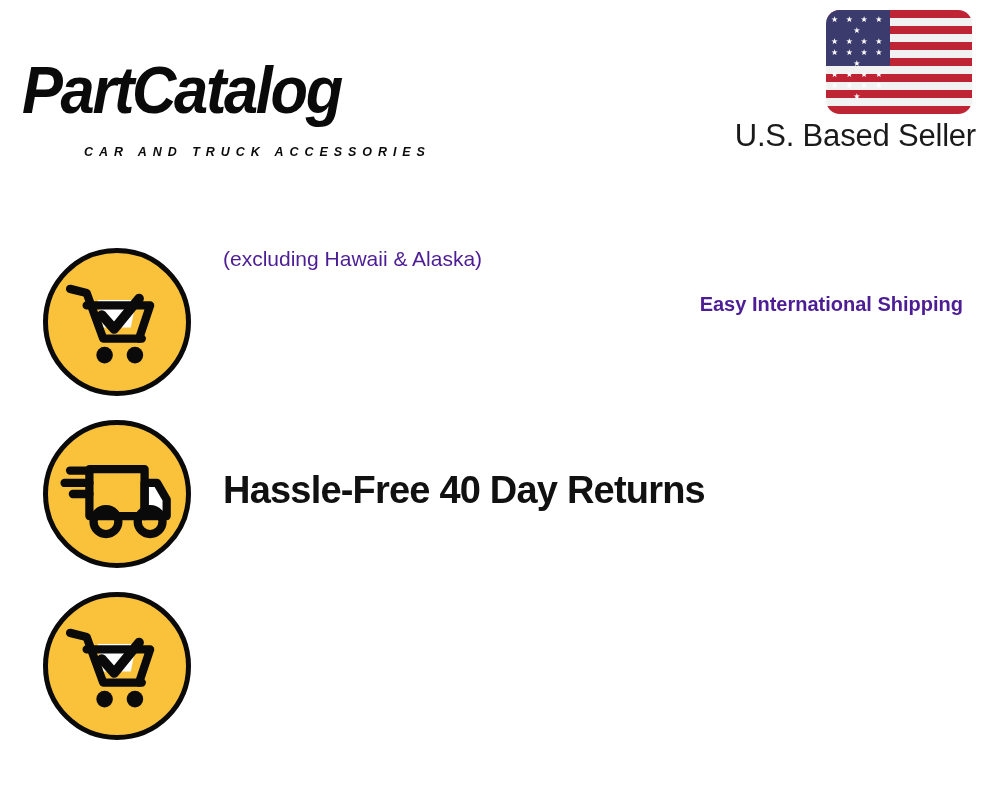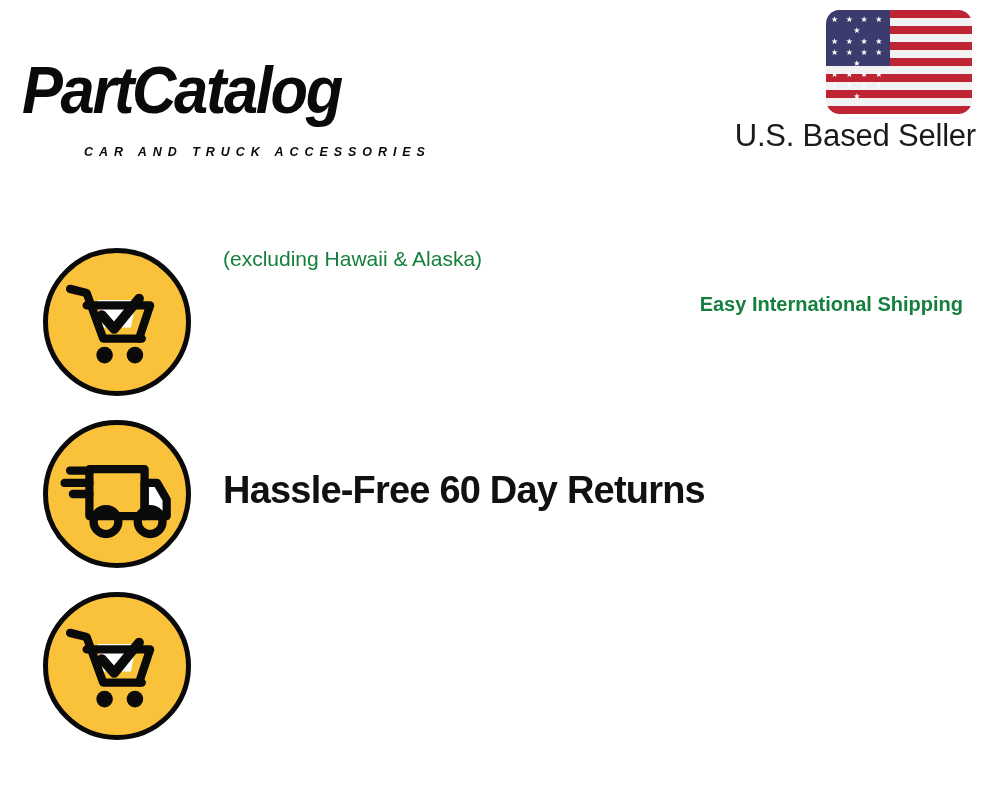--- a/index.html
+++ b/index.html
@@ -155,21 +155,21 @@
     letter-spacing: -0.8px;
     line-height: 46px;
     color: #111111;
     white-space: nowrap;
   }
   .feature-sub {
     font-family: "Liberation Sans", sans-serif;
     font-size: 21px;
     font-weight: normal;
     line-height: 30px;
-    color: #15803d;
+    color: #4c1d95;
     white-space: nowrap;
   }
   .feature-sub.strong { font-weight: bold; font-size: 20px; }
 
   #feature-row-0 .feature-heading { padding-top: 0px; }
   #feature-row-0 .feature-sub-1  { padding-top: 4px; }
   #feature-row-0 .feature-sub-2  { padding-top: 15px; text-align: right; }
   #feature-row-0 .feature-sub-3  { padding-top: 1px; }
 
   #feature-row-1 .feature-heading,
@@ -234,21 +234,21 @@
         <path d="M30 32 L70 32 L70 66 L30 66 Z" fill="none" stroke="#0a0a0a" stroke-width="6" stroke-linejoin="round"></path>
         <path d="M70 42 L79 42 L86 54 L86 66 L70 66 Z" fill="none" stroke="#0a0a0a" stroke-width="6" stroke-linejoin="round"></path>
         <path d="M16 33 L30 33" stroke="#0a0a0a" stroke-width="6" stroke-linecap="round"></path>
         <path d="M12 42 L30 42" stroke="#0a0a0a" stroke-width="6" stroke-linecap="round"></path>
         <path d="M18 50 L30 50" stroke="#0a0a0a" stroke-width="6" stroke-linecap="round"></path>
         <circle cx="42" cy="70" r="9" fill="none" stroke="#0a0a0a" stroke-width="6"></circle>
         <circle cx="74" cy="70" r="9" fill="none" stroke="#0a0a0a" stroke-width="6"></circle>
       </svg>
     </div>
     <div class="feature-text">
-      <div class="feature-heading">Hassle-Free 60 Day Returns</div>
+      <div class="feature-heading">Hassle-Free 40 Day Returns</div>
     </div>
   </div>
 
   <div class="feature-row" id="feature-row-2">
     <div class="feature-icon">
       <svg viewBox="0 0 100 100" xmlns="http://www.w3.org/2000/svg">
         <path d="M36 34 L64 34 L60 54 L40 54 Z" fill="#ffffff"></path>
         <path d="M16 26 L28 29 L40 62 L68 62" fill="none" stroke="#0a0a0a" stroke-width="6" stroke-linecap="round" stroke-linejoin="round"></path>
         <path d="M28 38 L74 38 L66 62" fill="none" stroke="#0a0a0a" stroke-width="6" stroke-linecap="round" stroke-linejoin="round"></path>
         <path d="M39 45 L48 55 L66 33" fill="none" stroke="#0a0a0a" stroke-width="7" stroke-linecap="round" stroke-linejoin="round"></path>

